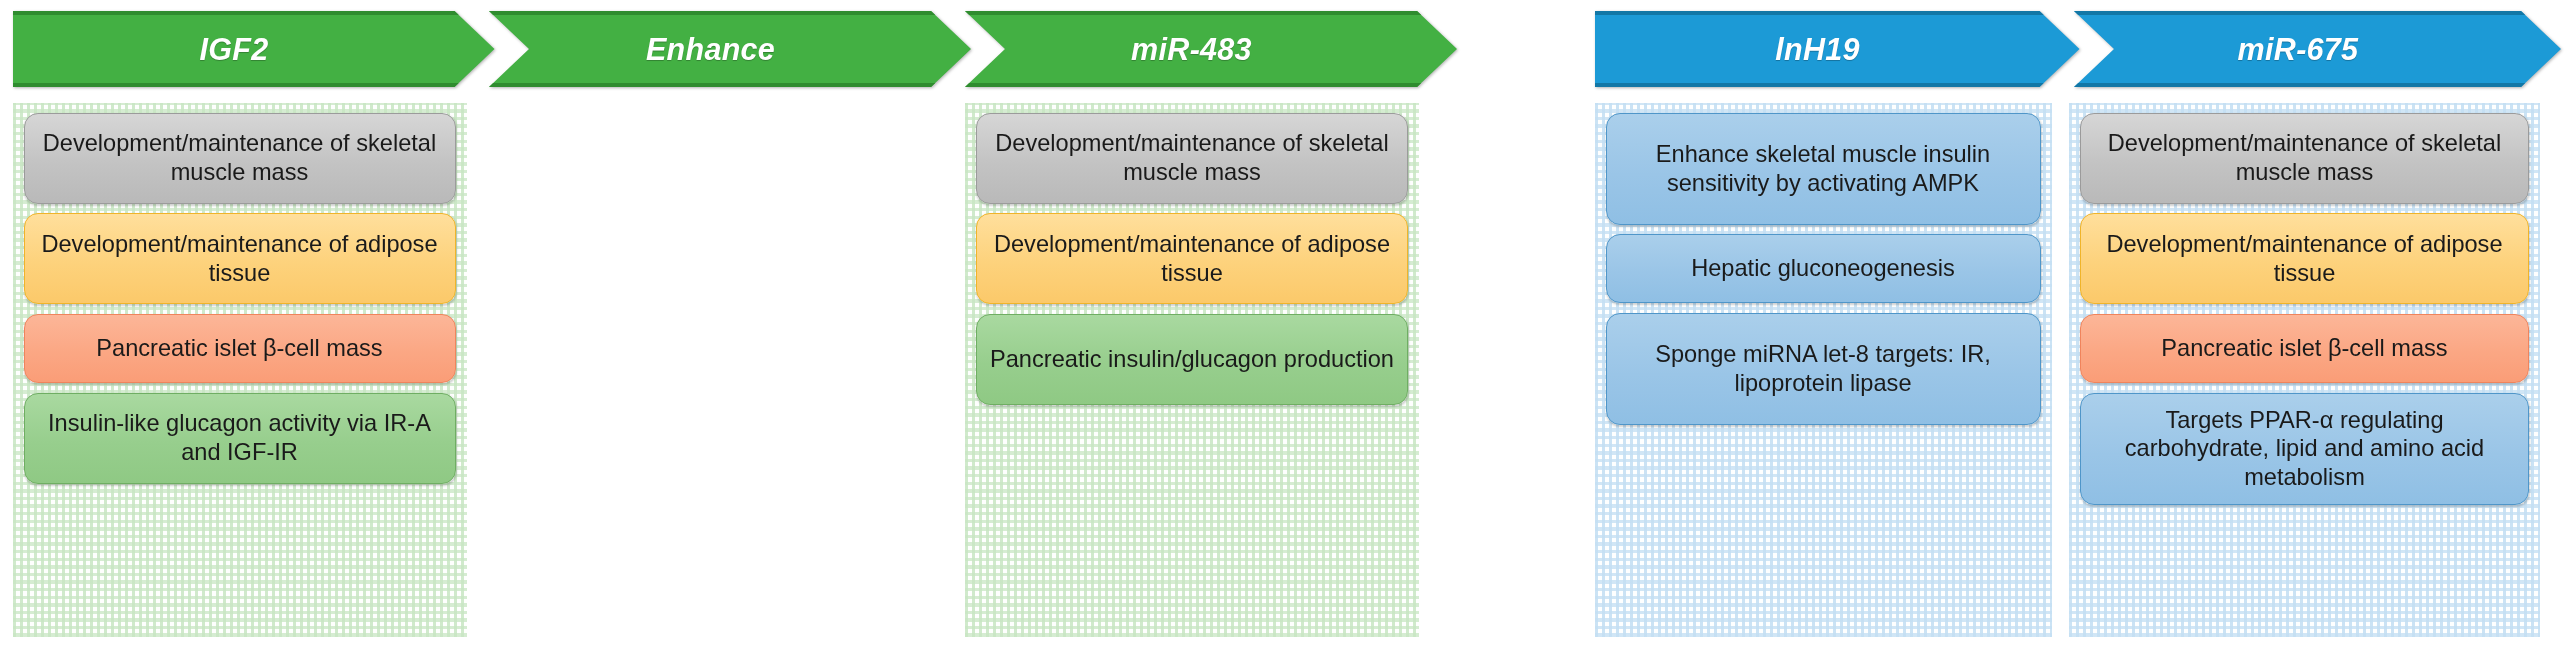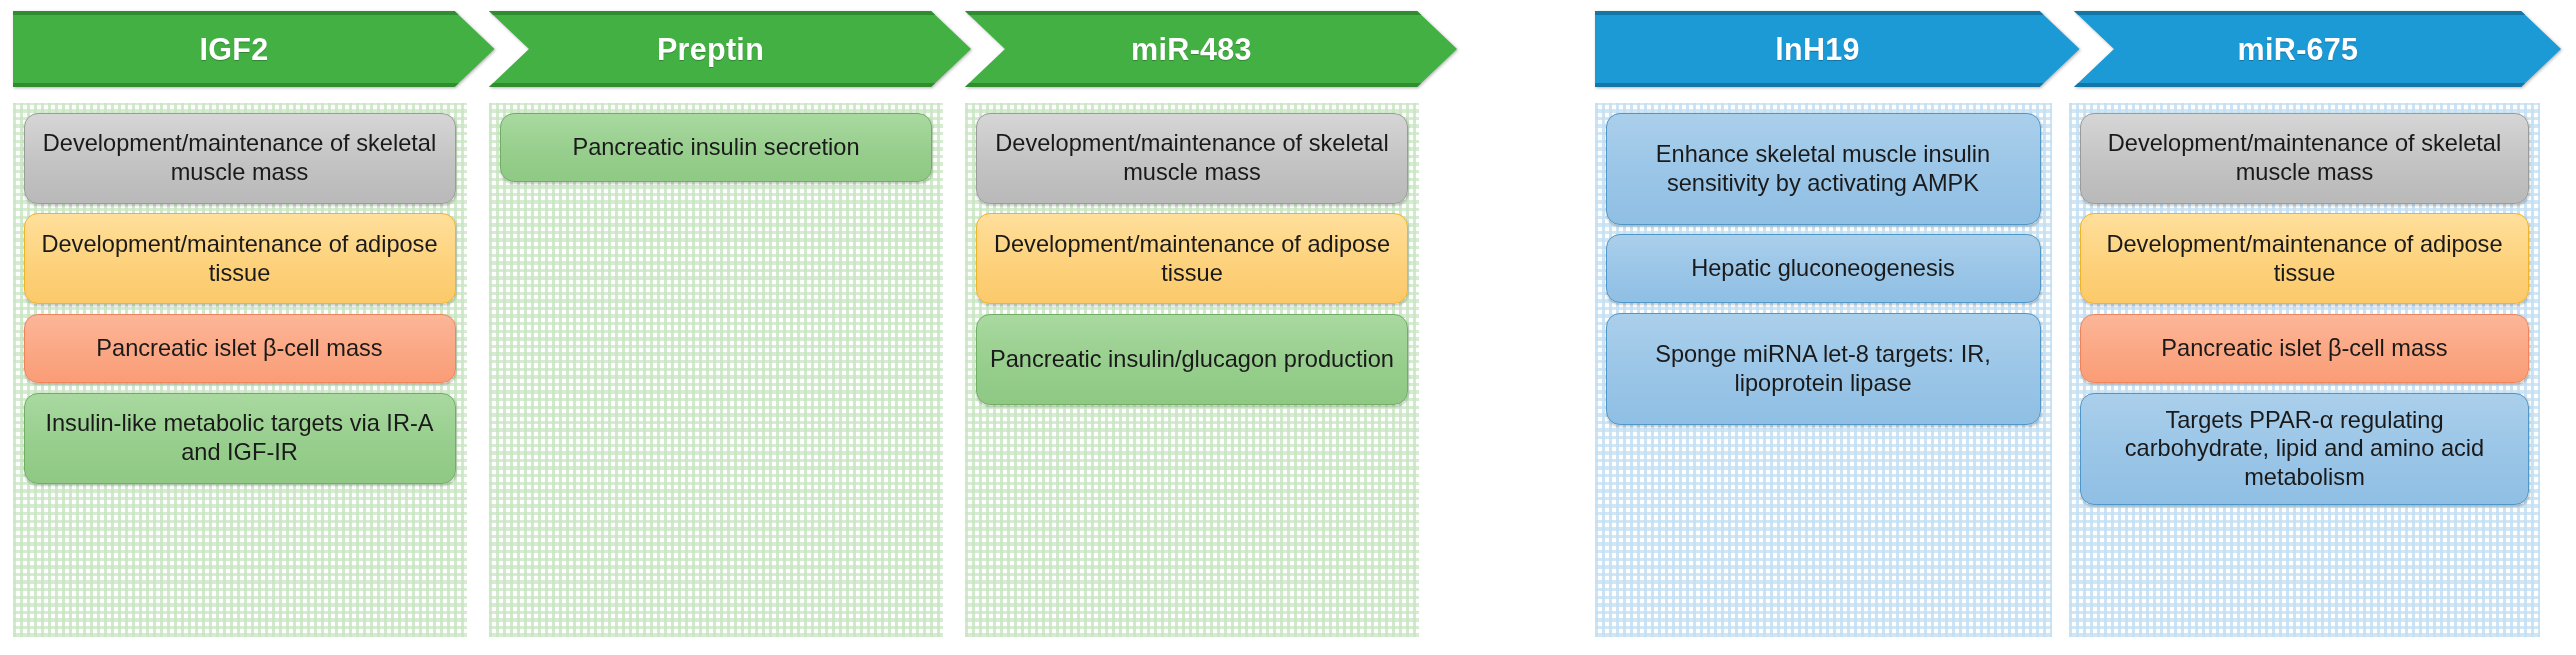--- a/index.html
+++ b/index.html
@@ -55,20 +55,21 @@
     position: relative;
     z-index: 3;
     color: #ffffff;
     font-size: 30.5px;
     font-weight: bold;
     letter-spacing: 0.3px;
     white-space: nowrap;
     text-shadow: 0 0.7px 0.7px rgba(0,0,0,0.25);
     
     margin-right: 39px;
+    font-style: italic;
   }
 
   
   .arrow.green .arrow-bg {
     background: #43b043;
     border-top: 4.2px solid #2f8c2f;
     border-bottom: 4.2px solid #2f8c2f;
     box-sizing: border-box;
   }
   
@@ -170,39 +171,36 @@
 
     <div class="arrow-row">
 
       <div class="arrow green first" style="left:12.5px; width:482px;">
         <div class="arrow-bg"></div>
         <span class="arrow-label">IGF2</span>
       </div>
 
       <div class="arrow green mid" style="left:489px; width:482px;">
         <div class="arrow-bg"></div>
-        <span class="arrow-label">Preptin</span>
+        <span class="arrow-label">Enhance</span>
       </div>
 
       <div class="arrow green mid" style="left:965px; width:492px;">
         <div class="arrow-bg"></div>
         <span class="arrow-label">miR-483</span>
       </div>
     </div>
 
     <div class="panel green-bg" style="left:12.5px; width:454px;">
       <div class="item sw-grey lines2">Development/maintenance of skeletal muscle mass</div>
       <div class="item sw-amber lines2">Development/maintenance of adipose tissue</div>
       <div class="item sw-salmon lines1">Pancreatic islet β-cell mass</div>
-      <div class="item sw-green lines2">Insulin-like metabolic targets via IR-A and IGF-IR</div>
-    </div>
-
-    <div class="panel green-bg" style="left:489px; width:454px;">
-      <div class="item sw-green lines1">Pancreatic insulin secretion</div>
-    </div>
+      <div class="item sw-green lines2">Insulin-like glucagon activity via IR-A and IGF-IR</div>
+    </div>
+
 
     <div class="panel green-bg" style="left:965px; width:454px;">
       <div class="item sw-grey lines2">Development/maintenance of skeletal muscle mass</div>
       <div class="item sw-amber lines2">Development/maintenance of adipose tissue</div>
       <div class="item sw-green lines2">Pancreatic insulin/glucagon production</div>
     </div>
   </div>
 
   <div class="group" id="group-blue">
 

